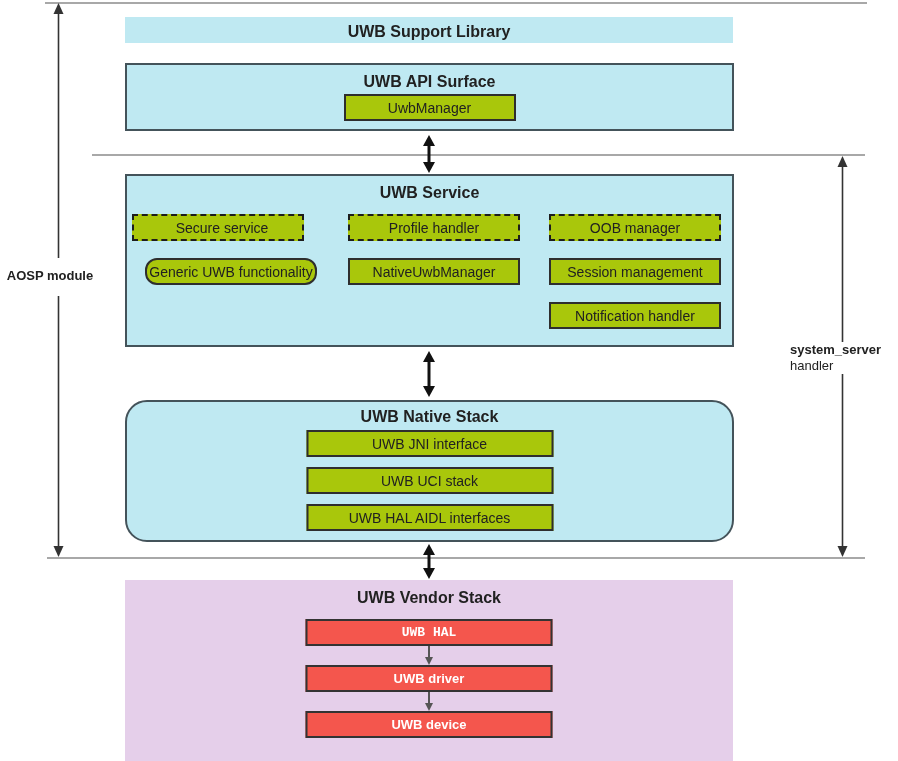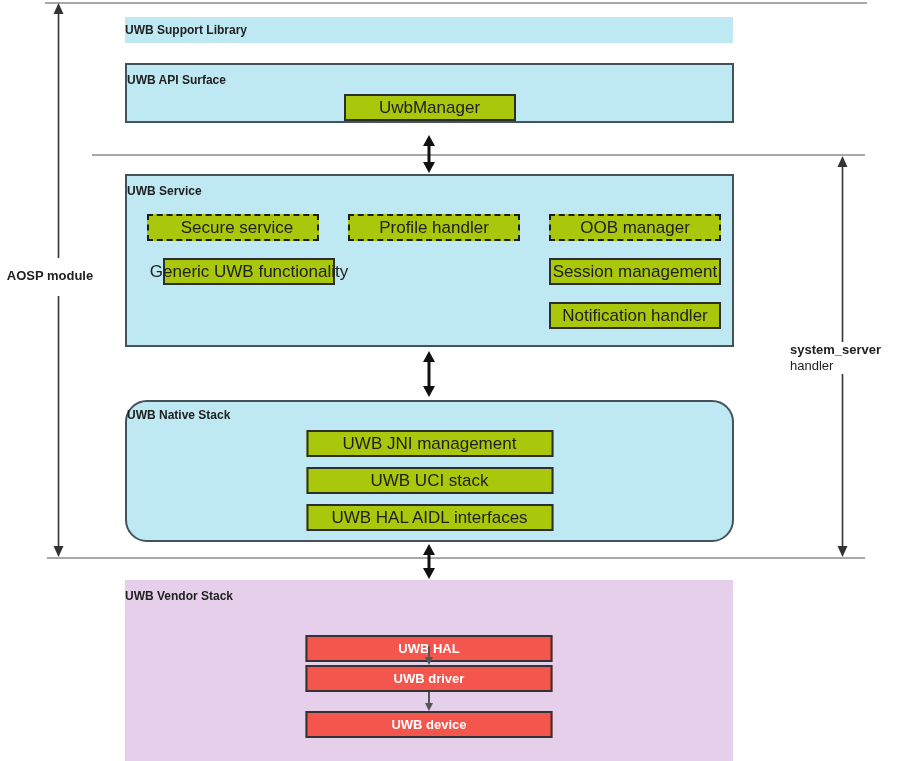--- a/index.html
+++ b/index.html
@@ -16,28 +16,28 @@
   }
   html,body{margin:0;padding:0;background:#ffffff;}
   #canvas{
     position:relative;width:898px;height:761px;background:#ffffff;overflow:hidden;
     font-family:"Liberation Sans",sans-serif;color:var(--text);
   }
   .hline{position:absolute;height:2px;background:var(--divider);}
   .layer{position:absolute;background:var(--layer-fill);box-sizing:border-box;}
   .layer.bordered{border:2px solid var(--layer-border);}
   .layer-title{
-    width:100%;text-align:left;font-weight:bold;font-size:12px;color:var(--text);
+    width:100%;text-align:center;font-weight:bold;font-size:16px;color:var(--text);
     position:absolute;left:0;
   }
   .module{
     position:absolute;box-sizing:border-box;height:27px;
     background:var(--module-fill);border:2px solid var(--module-border);
     display:flex;align-items:center;justify-content:center;
-    font-size:17px;color:var(--text);white-space:nowrap;
+    font-size:14px;color:var(--text);white-space:nowrap;
   }
   .module.dashed{border:2px dashed #1d1d1d;}
   .module.col{width:172px;}
   .module.wide{width:247px;left:50%;transform:translateX(-50%);}
   .vendor-module{
     position:absolute;box-sizing:border-box;height:27px;width:247px;left:50%;transform:translateX(-50%);
     background:var(--vendor-module-fill);border:2px solid #333333;
     display:flex;align-items:center;justify-content:center;
     font-size:13px;font-weight:bold;color:var(--vendor-module-text);white-space:nowrap;
   }
@@ -72,63 +72,64 @@
   </svg>
   <div class="side-label" style="left:790px;top:342px;">
     <b>system_server</b><br>
     <span>handler</span>
   </div>
 
   <div class="layer" style="left:125px;top:17px;width:608px;height:26px;">
     <div class="layer-title" style="top:6px;">UWB Support Library</div>
   </div>
 
-  <div class="layer bordered" style="left:125px;top:63px;width:609px;height:60px;">
+  <div class="layer bordered" style="left:125px;top:63px;width:609px;height:68px;">
     <div class="layer-title" style="top:8px;">UWB API Surface</div>
     <div class="module" style="width:172px;left:50%;transform:translateX(-50%);top:29px;">UwbManager</div>
   </div>
 
   <svg class="arrow-svg" style="left:419px;top:135px;" width="20" height="38" viewBox="0 0 20 38">
     <polygon points="10,0 4,11 16,11" fill="var(--arrow)"></polygon>
     <line x1="10" y1="9" x2="10" y2="29" stroke="var(--arrow)" stroke-width="3"></line>
     <polygon points="10,38 4,27 16,27" fill="var(--arrow)"></polygon>
   </svg>
 
   <div class="layer bordered" style="left:125px;top:174px;width:609px;height:173px;">
     <div class="layer-title" style="top:8px;">UWB Service</div>
-    <div class="module dashed col" style="left:20px;top:38px;padding-left:8px;">Secure service</div>
+    <div class="module dashed col" style="left:5px;top:38px;padding-left:8px;">Secure service</div>
     <div class="module dashed col" style="left:221px;top:38px;">Profile handler</div>
     <div class="module dashed col" style="left:422px;top:38px;">OOB manager</div>
-    <div class="module col" style="left:36px;top:82px;">Generic UWB functionality</div>
+    <div class="module col" style="left:18px;top:82px;border-radius:12px;">Generic UWB functionality</div>
+    <div class="module col" style="left:221px;top:82px;">NativeUwbManager</div>
     <div class="module col" style="left:422px;top:82px;">Session management</div>
     <div class="module col" style="left:422px;top:126px;">Notification handler</div>
   </div>
 
   <svg class="arrow-svg" style="left:419px;top:351px;" width="20" height="46" viewBox="0 0 20 46">
     <polygon points="10,0 4,11 16,11" fill="var(--arrow)"></polygon>
     <line x1="10" y1="9" x2="10" y2="37" stroke="var(--arrow)" stroke-width="3"></line>
     <polygon points="10,46 4,35 16,35" fill="var(--arrow)"></polygon>
   </svg>
 
   <div class="layer bordered" style="left:125px;top:400px;width:609px;height:142px;border-radius:22px;">
     <div class="layer-title" style="top:6px;">UWB Native Stack</div>
-    <div class="module wide" style="top:28px;">UWB JNI management</div>
+    <div class="module wide" style="top:28px;">UWB JNI interface</div>
     <div class="module wide" style="top:65px;">UWB UCI stack</div>
     <div class="module wide" style="top:102px;">UWB HAL AIDL interfaces</div>
   </div>
 
   <svg class="arrow-svg" style="left:419px;top:544px;" width="20" height="35" viewBox="0 0 20 35">
     <polygon points="10,0 4,11 16,11" fill="var(--arrow)"></polygon>
     <line x1="10" y1="9" x2="10" y2="26" stroke="var(--arrow)" stroke-width="3"></line>
     <polygon points="10,35 4,24 16,24" fill="var(--arrow)"></polygon>
   </svg>
 
   <div class="layer" style="left:125px;top:580px;width:608px;height:201px;background:var(--vendor-fill);padding-left:18px;">
     <div class="layer-title" style="top:9px;">UWB Vendor Stack</div>
-    <div class="vendor-module" style="top:55px;">UWB HAL</div>
+    <div class="vendor-module" style="top:39px;font-family:Liberation Mono, monospace;">UWB HAL</div>
     <svg class="arrow-svg" style="left:50%;transform:translateX(-50%);top:66px;" width="12" height="19" viewBox="0 0 12 19">
       <line x1="6" y1="0" x2="6" y2="12" stroke="#555" stroke-width="2"></line>
       <polygon points="6,19 2,11 10,11" fill="#555"></polygon>
     </svg>
     <div class="vendor-module" style="top:85px;">UWB driver</div>
     <svg class="arrow-svg" style="left:50%;transform:translateX(-50%);top:112px;" width="12" height="19" viewBox="0 0 12 19">
       <line x1="6" y1="0" x2="6" y2="12" stroke="#555" stroke-width="2"></line>
       <polygon points="6,19 2,11 10,11" fill="#555"></polygon>
     </svg>
     <div class="vendor-module" style="top:131px;">UWB device</div>

